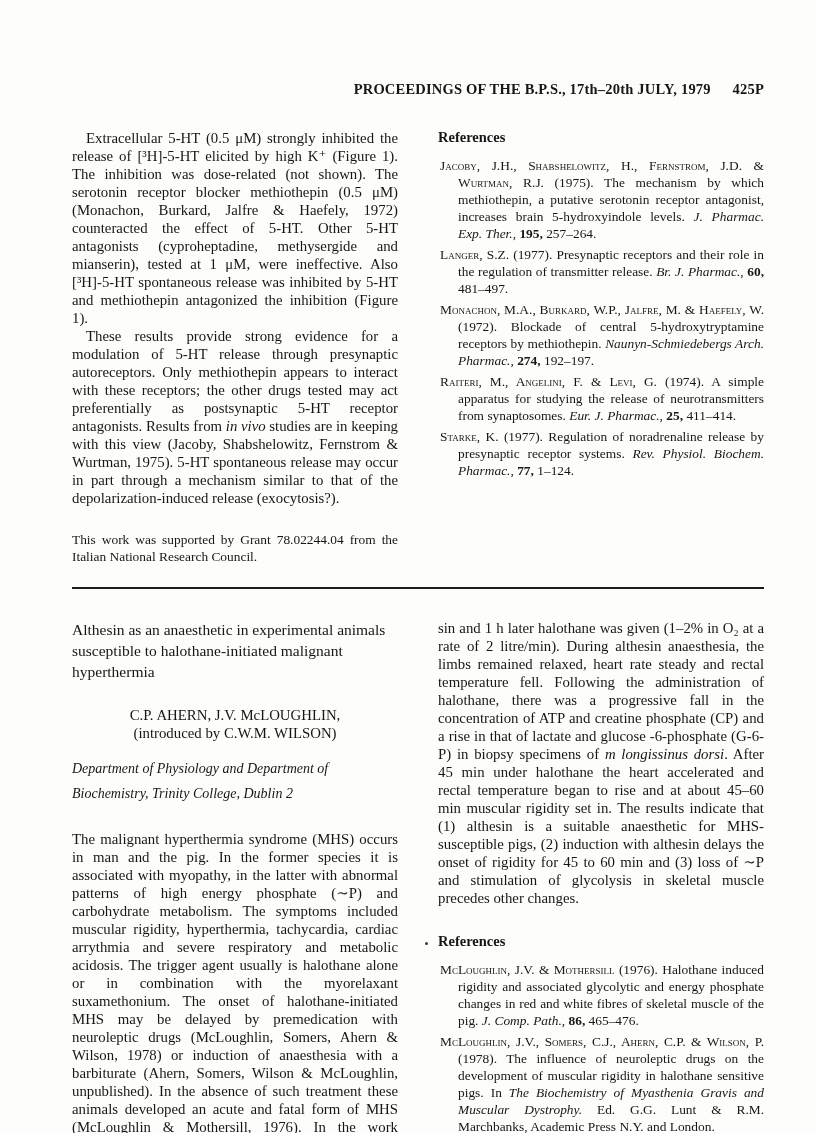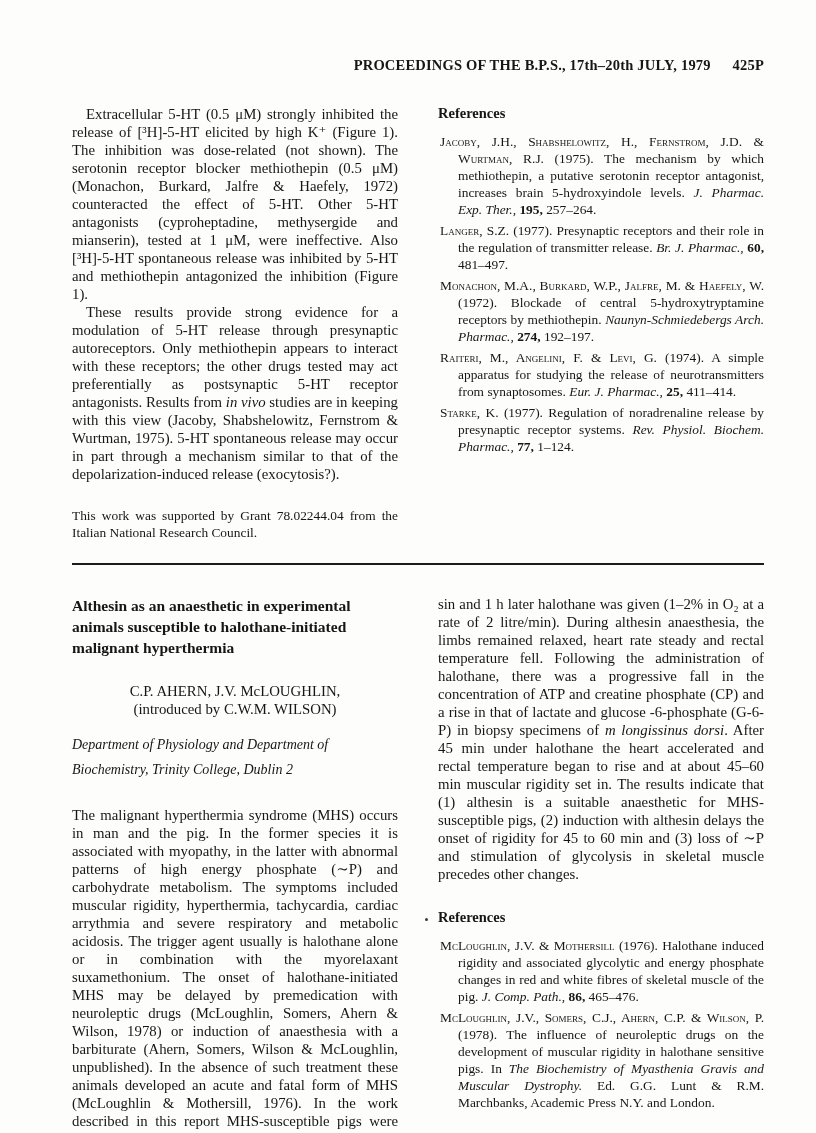--- a/index.html
+++ b/index.html
@@ -24,20 +24,21 @@
     text-align:right;
     font-weight:bold;
     font-size:14.5px;
     line-height:15px;
     margin-bottom:32px;
     letter-spacing:0.2px;
   }
   .running-head .pageno{
     display:inline-block;
     margin-left:18px;
+    margin-top:24px;
   }
   .cols{
     display:flex;
     gap:40px;
     align-items:flex-start;
   }
   .col{
     width:326px;
     flex:0 0 326px;
   }
@@ -81,21 +82,21 @@
   }
   .rule{
     border:none;
     border-top:2px solid #1c1c1c;
     margin:22px 0 30px 0;
   }
   .title2{
     margin:0 0 24px 0;
     font-size:15.5px;
     line-height:21px;
-    font-weight:bold;
+    font-weight:normal;
   }
   .authors{
     margin:0 0 14px 0;
     font-size:14.8px;
     line-height:18px;
     text-align:center;
   }
   .affil{
     margin:0 0 24px 0;
     font-style:italic;

